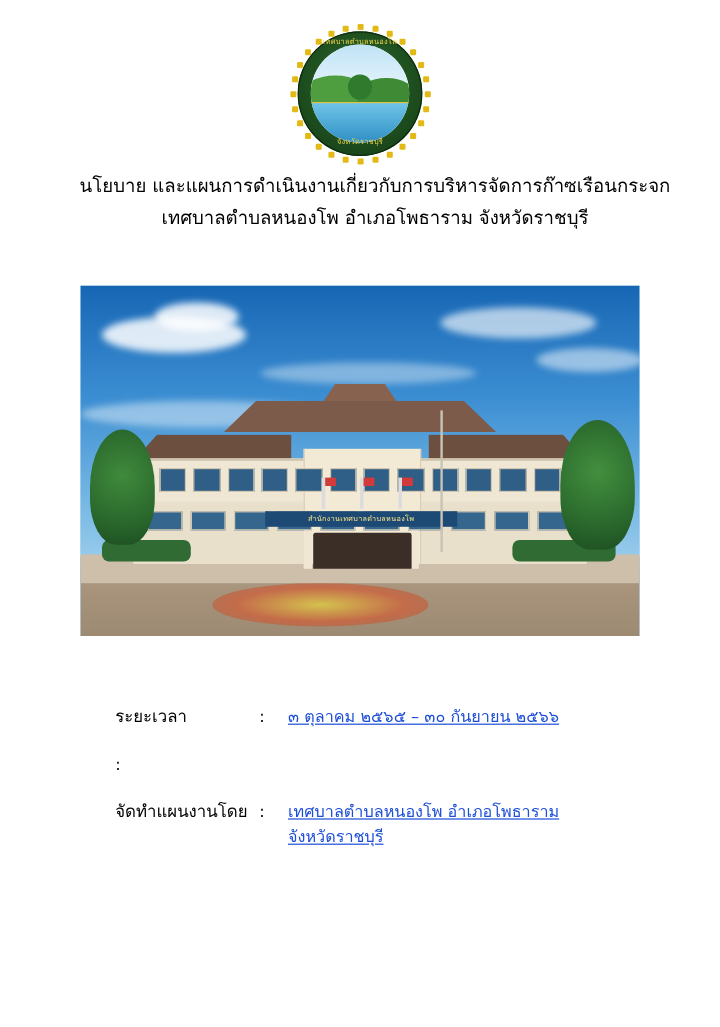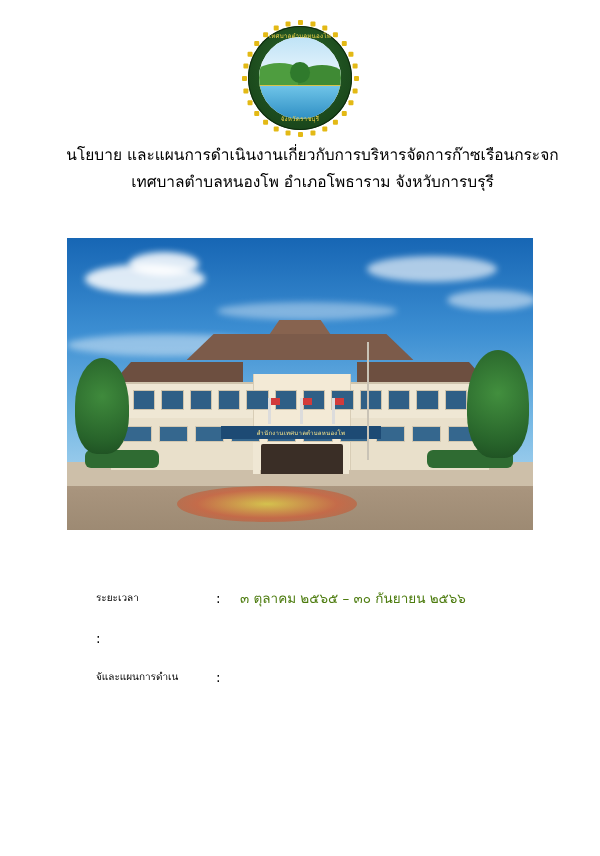--- a/index.html
+++ b/index.html
@@ -349,37 +349,38 @@
     left: 96px;
     width: 420px;
   }
   .row {
     display: flex;
     align-items: flex-start;
     margin-bottom: 19px;
   }
   .lbl {
     width: 120px;
-    font-size: 10px;
+    font-size: 14px;
     line-height: 20px;
     color: #000;
     white-space: nowrap;
   }
   .colon {
     width: 24px;
     font-size: 13.5px;
     line-height: 20px;
     text-align: left;
     color: #000;
   }
   .val {
     flex: 1;
     font-size: 13.5px;
     line-height: 21px;
-    color: #4d7c0f;
+    color: #1d4ed8;
+    text-decoration: underline;
   }
   .val .l2 { display: block; }
 </style>
 </head>
 <body>
 
 <div class="page">
 
   <div class="logo-wrap">
     <div class="emblem">
@@ -422,21 +423,21 @@
         <div class="scene-field"></div>
         <div class="scene-water"></div>
       </div>
       <div class="txt-top">เทศบาลตำบลหนองโพ</div>
       <div class="txt-bottom">จังหวัดราชบุรี</div>
     </div>
   </div>
 
   <div class="title-block">
     <div class="title-line">นโยบาย และแผนการดำเนินงานเกี่ยวกับการบริหารจัดการก๊าซเรือนกระจก</div>
-    <div class="title-line">เทศบาลตำบลหนองโพ อำเภอโพธาราม จังหวับการบรุรี</div>
+    <div class="title-line">เทศบาลตำบลหนองโพ อำเภอโพธาราม จังหวัดราชบุรี</div>
   </div>
 
   <div class="photo-frame">
     <div class="sky"></div>
     <div class="cloud c1"></div>
     <div class="cloud c2"></div>
     <div class="cloud c3"></div>
     <div class="cloud c4"></div>
     <div class="cloud c5"></div>
     <div class="cloud c6"></div>
@@ -503,18 +504,22 @@
       <div class="lbl">ระยะเวลา</div>
       <div class="colon">:</div>
       <div class="val">๓ ตุลาคม ๒๕๖๕ – ๓๐ กันยายน ๒๕๖๖</div>
     </div>
 
     <div class="row">
       <div class="colon">:</div>
     </div>
 
     <div class="row">
-      <div class="lbl">จัและแผนการดำเน</div>
+      <div class="lbl">จัดทำแผนงานโดย</div>
       <div class="colon">:</div>
+      <div class="val">
+        <span class="l2">เทศบาลตำบลหนองโพ อำเภอโพธาราม</span>
+        <span class="l2">จังหวัดราชบุรี</span>
+      </div>
     </div>
 
   </div>
 </div>
 
 </body></html>

